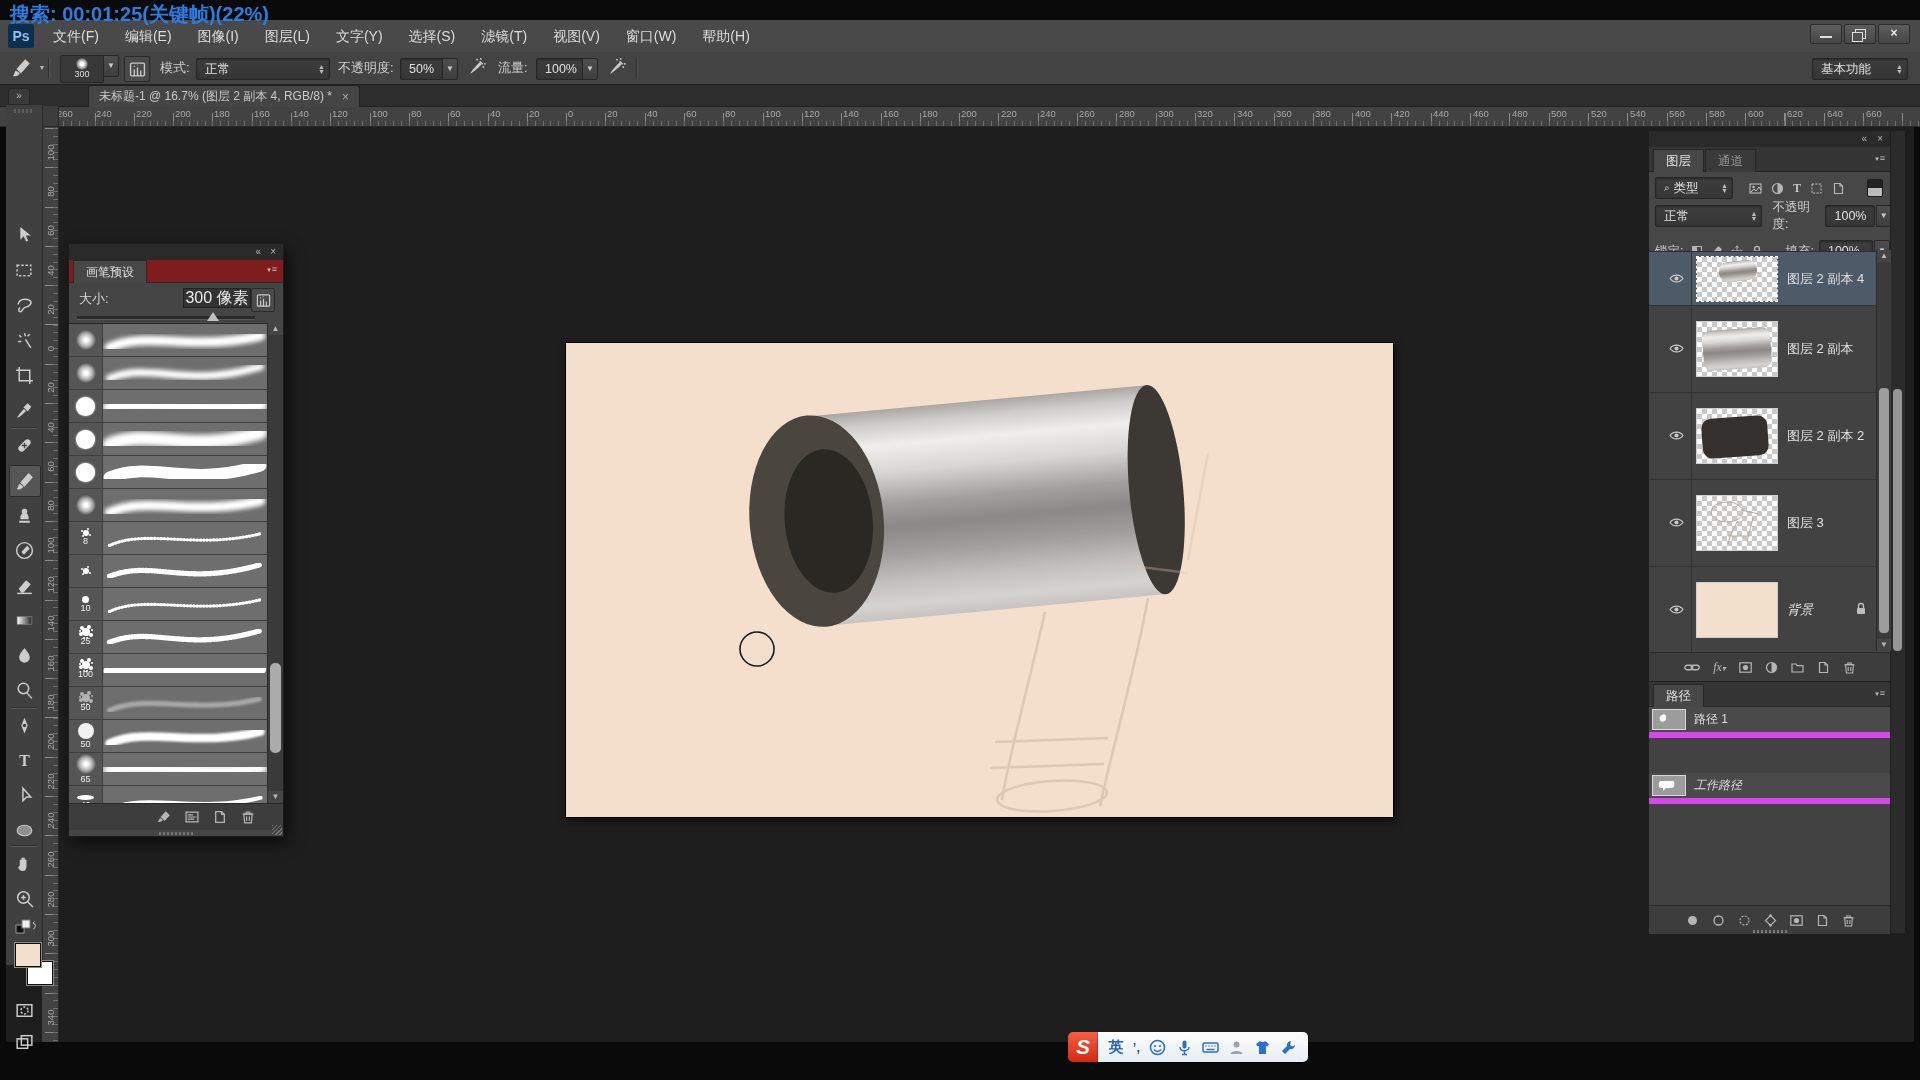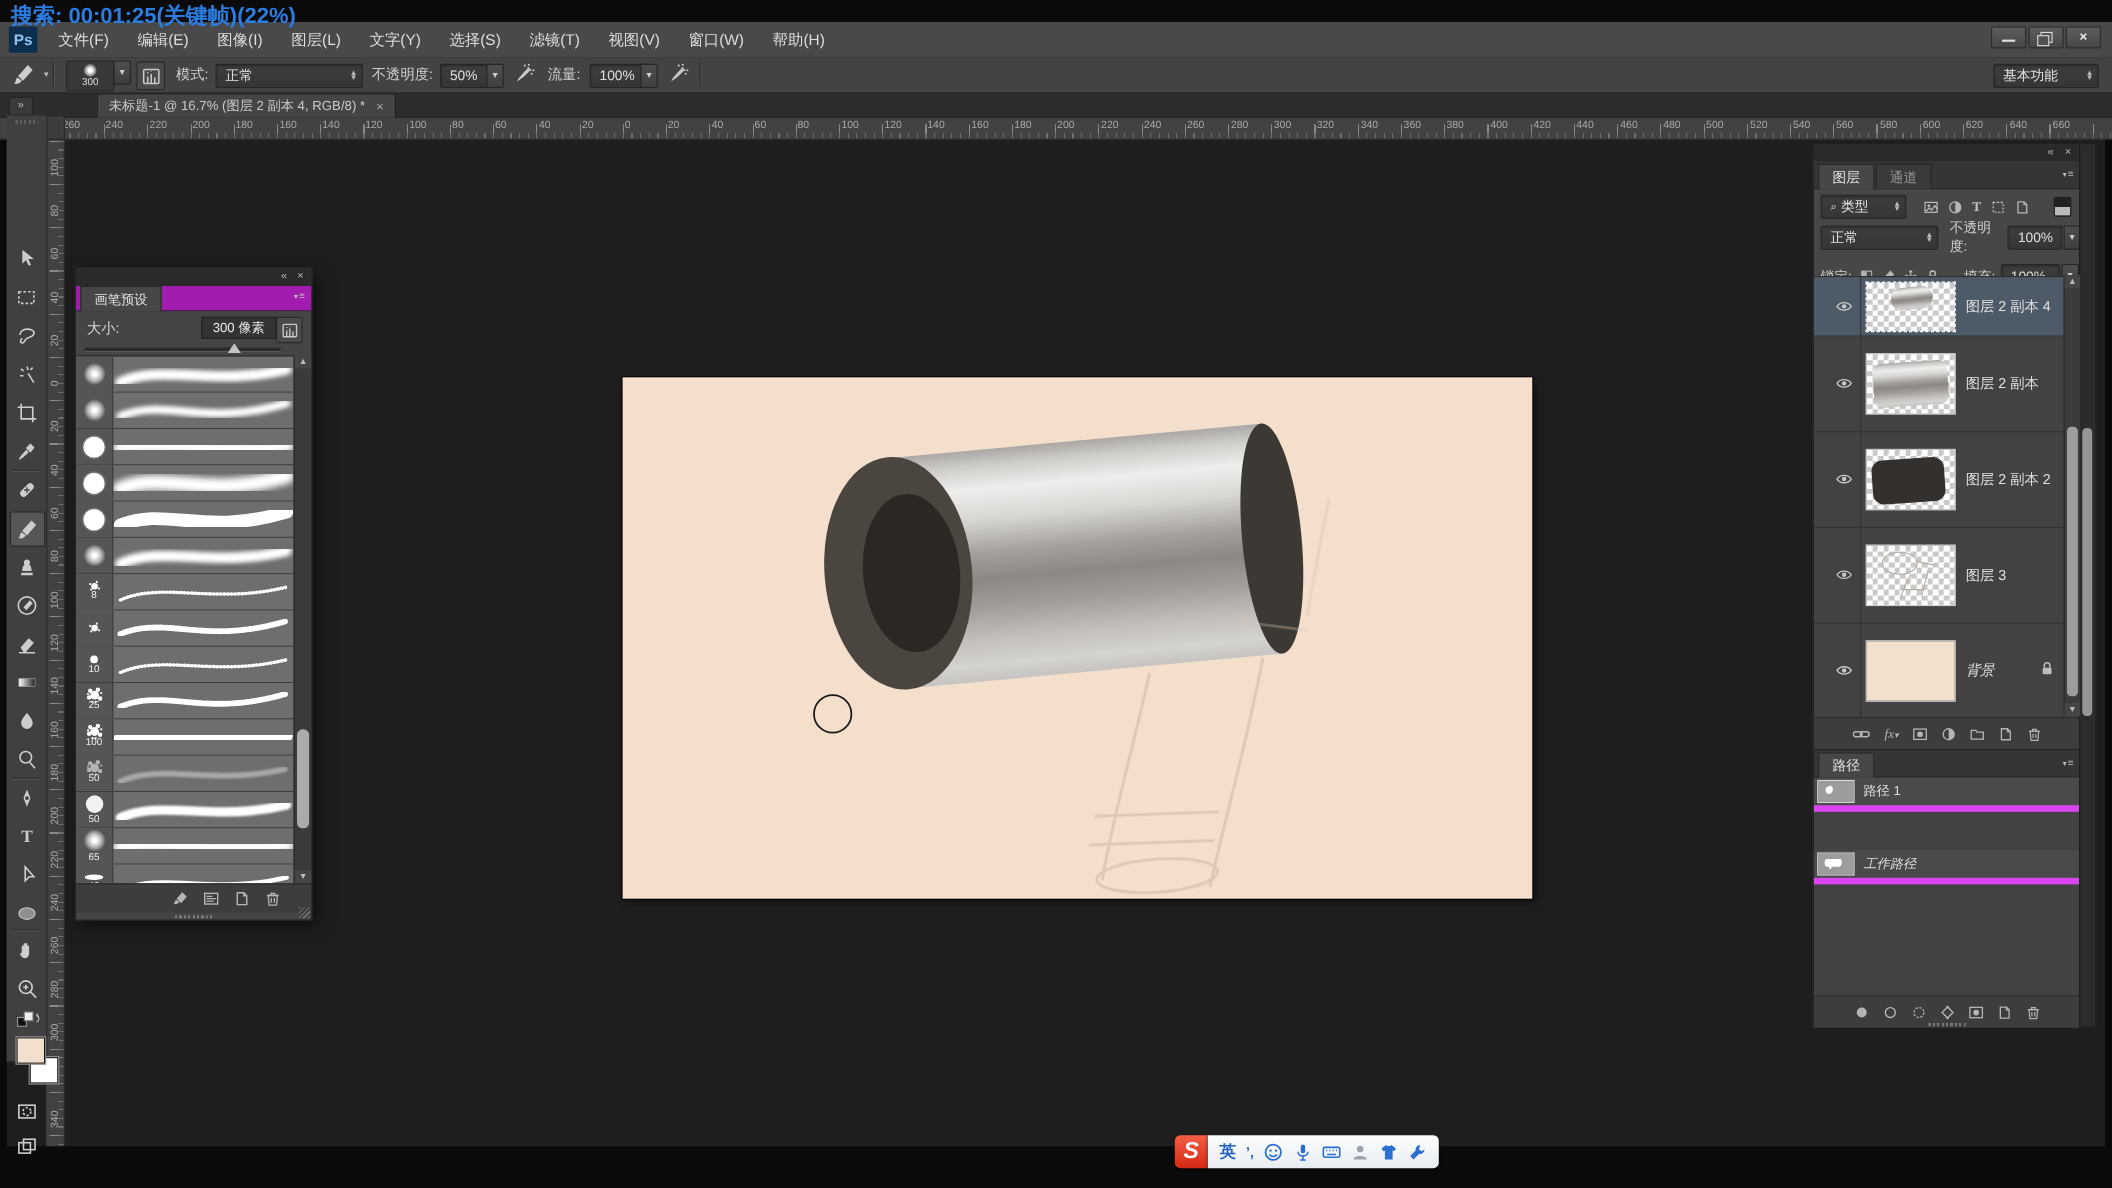--- a/index.html
+++ b/index.html
@@ -70,28 +70,28 @@
   #bg-swatch{left:21px;top:856px;width:24px;height:22px;background:#fff;border:1px solid #111;outline:1px solid #888;}
   #swap-mini{left:8px;top:812px;width:26px;height:20px;}
   
   #canvas{left:566px;top:343px;width:827px;height:474px;background:#f3dfcc;box-shadow:0 0 0 1px #000,3px 4px 8px rgba(0,0,0,.55);z-index:3;}
   #canvas svg{position:absolute;left:0;top:0;}
   
   #brushpanel{left:68px;top:243px;width:214px;height:592px;background:#454545;border:1px solid #1d1d1d;
     box-shadow:4px 6px 14px rgba(0,0,0,.6);z-index:20;}
   #bp-titlebar{left:0;top:0;right:0;height:16px;background:#2a2a2a;}
   .panel-ctl{font-size:10px;color:#b5b5b5;line-height:16px;}
-  #bp-tabrow{left:0;top:16px;right:0;height:22px;background:#a21caf;border-bottom:1px solid #2a2a2a;}
+  #bp-tabrow{left:0;top:16px;right:0;height:22px;background:#7f1d1d;border-bottom:1px solid #2a2a2a;}
   .ptab{position:absolute;left:4px;top:0;height:22px;background:#474747;border:1px solid #2a2a2a;border-bottom:none;
     font-size:12px;color:#e0e0e0;padding:0 12px;line-height:22px;}
   .pmenu{position:absolute;right:6px;top:4px;font-size:9px;color:#c0c0c0;}
   .pmenu:before{content:"▾";margin-right:1px;font-size:7px;}
   #bp-sizerow{left:0;top:42px;right:0;height:26px;}
   #bp-sizeval{position:absolute;left:114px;top:2px;width:66px;height:18px;background:#333;border:1px solid #232323;
-    font-size:12px;color:#e8e8e8;text-align:center;line-height:18px;}
+    font-size:16px;color:#e8e8e8;text-align:center;line-height:18px;}
   #bp-toggle{position:absolute;right:8px;top:2px;width:22px;height:22px;background:#4a4a4a;border:1px solid #2a2a2a;border-radius:2px;
     display:flex;align-items:center;justify-content:center;}
   #bp-slider{left:8px;top:72px;width:178px;height:3px;background:#2a2a2a;border-bottom:1px solid #5a5a5a;}
   #bp-thumb{left:138px;top:68px;width:0;height:0;border-left:6px solid transparent;border-right:6px solid transparent;
     border-bottom:9px solid #c2c2c2;}
   #bp-list{left:0px;top:79px;width:198px;height:480px;overflow:hidden;border-top:1px solid #2a2a2a;}
   .brow{position:relative;width:198px;height:32px;background:#6e6e6e;border-bottom:1px solid #3e3e3e;display:flex;}
   .bicon-cell{width:33px;background:#555;border-right:1px solid #3e3e3e;display:flex;flex-direction:column;
     align-items:center;justify-content:center;}
   .bsize{font-size:9px;color:#f0f0f0;line-height:10px;}

